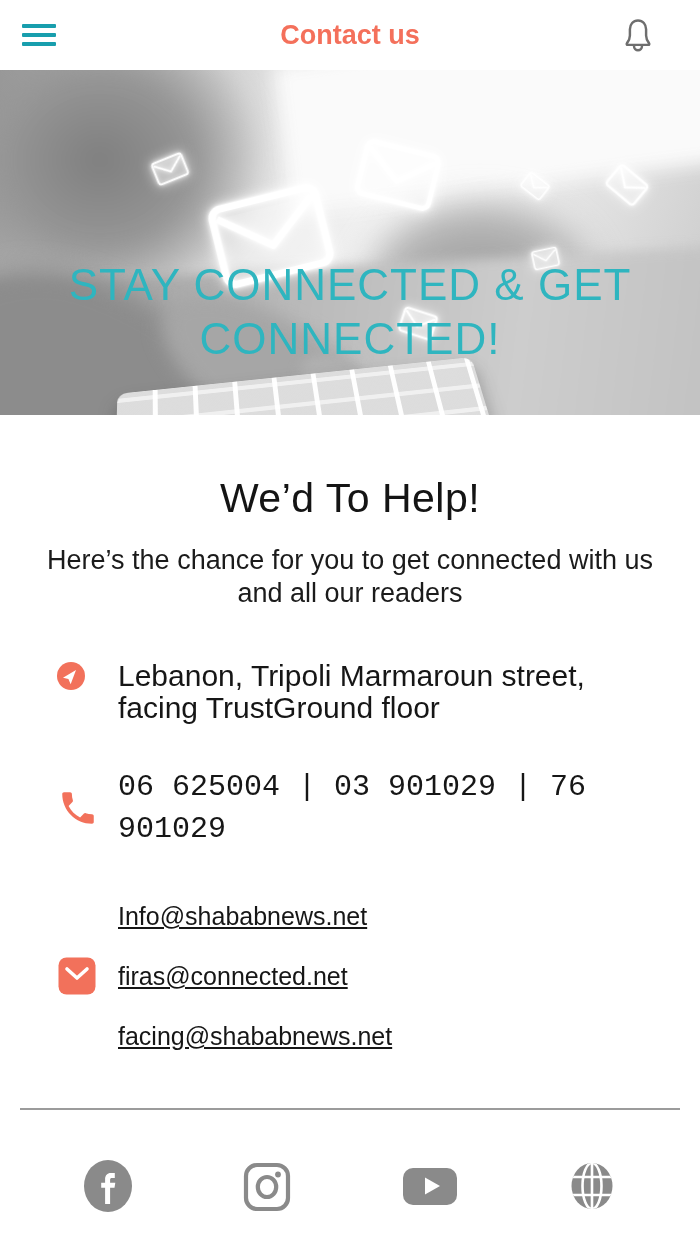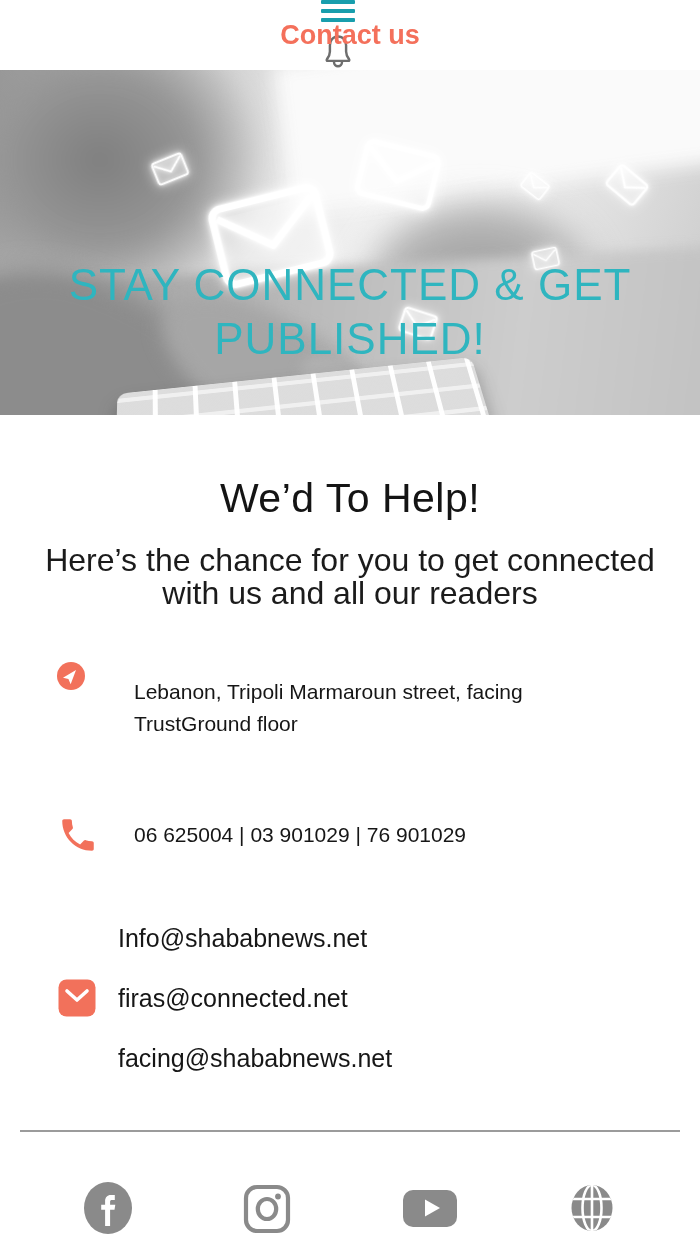--- a/index.html
+++ b/index.html
@@ -2,21 +2,21 @@
 <html><head>
 <meta charset="utf-8">
 <style>
   html,body{margin:0;padding:0;background:#fff;}
   body{
     width:700px;height:1244px;position:relative;overflow:hidden;
     font-family:"Liberation Sans","DejaVu Sans",sans-serif;color:#161616;
   }
   
   .topbar{position:relative;height:70px;display:flex;align-items:center;
-    justify-content:space-between;padding:0 46px 0 22px;box-sizing:border-box;background:#fff;flex-direction:column;}
+    justify-content:space-between;padding:0 46px 0 22px;box-sizing:border-box;background:#fff;}
   .hamburger{background:none;border:0;padding:0;cursor:pointer;display:flex;
     flex-direction:column;gap:5px;}
   .hamburger .bar{width:34px;height:4px;background:#189EAD;border-radius:1px;}
   .topbar-title{position:absolute;left:50%;top:50%;transform:translate(-50%,-50%);
     font-size:27px;font-weight:700;color:#F4705B;white-space:nowrap;}
   .bellbtn{background:none;border:0;padding:0;cursor:pointer;line-height:0;}
   
   .hero{position:relative;width:700px;height:345px;overflow:hidden;background:#000000;}
   .ph{position:absolute;}
   .ph-base{inset:0;background:linear-gradient(108deg,#9a9a9a 0%,#c6c6c6 18%,#e9e9e9 42%,#f7f7f7 58%,#e2e2e2 78%,#c9c9c9 100%);}
@@ -46,29 +46,29 @@
     box-shadow:0 10px 18px rgba(60,60,60,0.35);}
   .env{position:absolute;z-index:2;
     filter:drop-shadow(0 0 2px rgba(255,255,255,0.95)) drop-shadow(0 0 6px rgba(255,255,255,0.8));}
   .env rect,.env path{stroke:#fff;fill:rgba(255,255,255,0.10);stroke-linejoin:round;}
   .hero-caption{position:absolute;z-index:5;left:0;right:0;top:188px;text-align:center;
     color:#2FB5BF;font-size:44px;line-height:54px;letter-spacing:1px;font-weight:400;}
   
   main{padding-top:56px;}
   h1{margin:4px;font-size:41px;line-height:47px;font-weight:400;text-align:center;
     color:#141414;letter-spacing:0.5px;}
-  .sub{margin:22px auto 4px;width:630px;font-size:32px;line-height:33px;text-align:center;color:#1b1b1b;}
+  .sub{margin:22px auto 4px;width:630px;font-size:27px;line-height:33px;text-align:center;color:#1b1b1b;}
   .row{display:flex;margin-left:57px;}
   .cicon{flex:0 0 61px;line-height:0;}
   .address-row{margin-top:50px;}
   .address-row .cicon{padding-top:2px;}
-  .rtext{margin:16px;font-size:21px;line-height:32px;max-width:500px;color:#161616;}
+  .rtext{margin:0;font-size:30px;line-height:32px;max-width:500px;color:#161616;}
   .phone-row{margin-top:42px;align-items:center;}
-  .phone-row .rtext{line-height:42px;}
-  .email-row{margin-top:36px;align-items:center;}
+  .phone-row .rtext{line-height:42px;font-family:Liberation Mono, monospace;}
+  .email-row{margin-top:36px;align-items:center;text-decoration:underline;}
   .email-list p{margin:0;font-size:25px;line-height:60px;color:#161616;}
   
   .divider{margin:0 20px;border-top:2px solid #9B9B9B;}
   .divider-top{margin-top:42px;}
   .social-row{display:flex;justify-content:space-between;align-items:center;
     padding:49px 83px 63px 83px;}
   .social{background:none;border:0;padding:0;cursor:pointer;line-height:0;}
 </style>
 </head>
 <body>
@@ -125,21 +125,21 @@
       <rect x="1" y="1" width="22" height="16" rx="2" stroke-width="1.4"></rect>
       <path d="M2 3 L12 11 L22 3" stroke-width="1.4"></path>
     </svg>
   <svg class="env" style="left:400px;top:240px;transform:rotate(18deg)" width="36" height="27" viewBox="0 0 24 18">
       <rect x="1" y="1" width="22" height="16" rx="2" stroke-width="1.4"></rect>
       <path d="M2 3 L12 11 L22 3" stroke-width="1.4"></path>
     </svg>
 
   <div class="hero-caption">
     <div>STAY CONNECTED &amp; GET</div>
-    <div>PUBLISHED!</div>
+    <div>CONNECTED!</div>
   </div>
 </div>
 
 <main>
   <h1>We’d To Help!</h1>
   <p class="sub">Here’s the chance for you to get connected with us and all our readers</p>
 
   <div class="row address-row">
     <span class="cicon">
       <svg width="28" height="28" viewBox="0 0 28 28">

